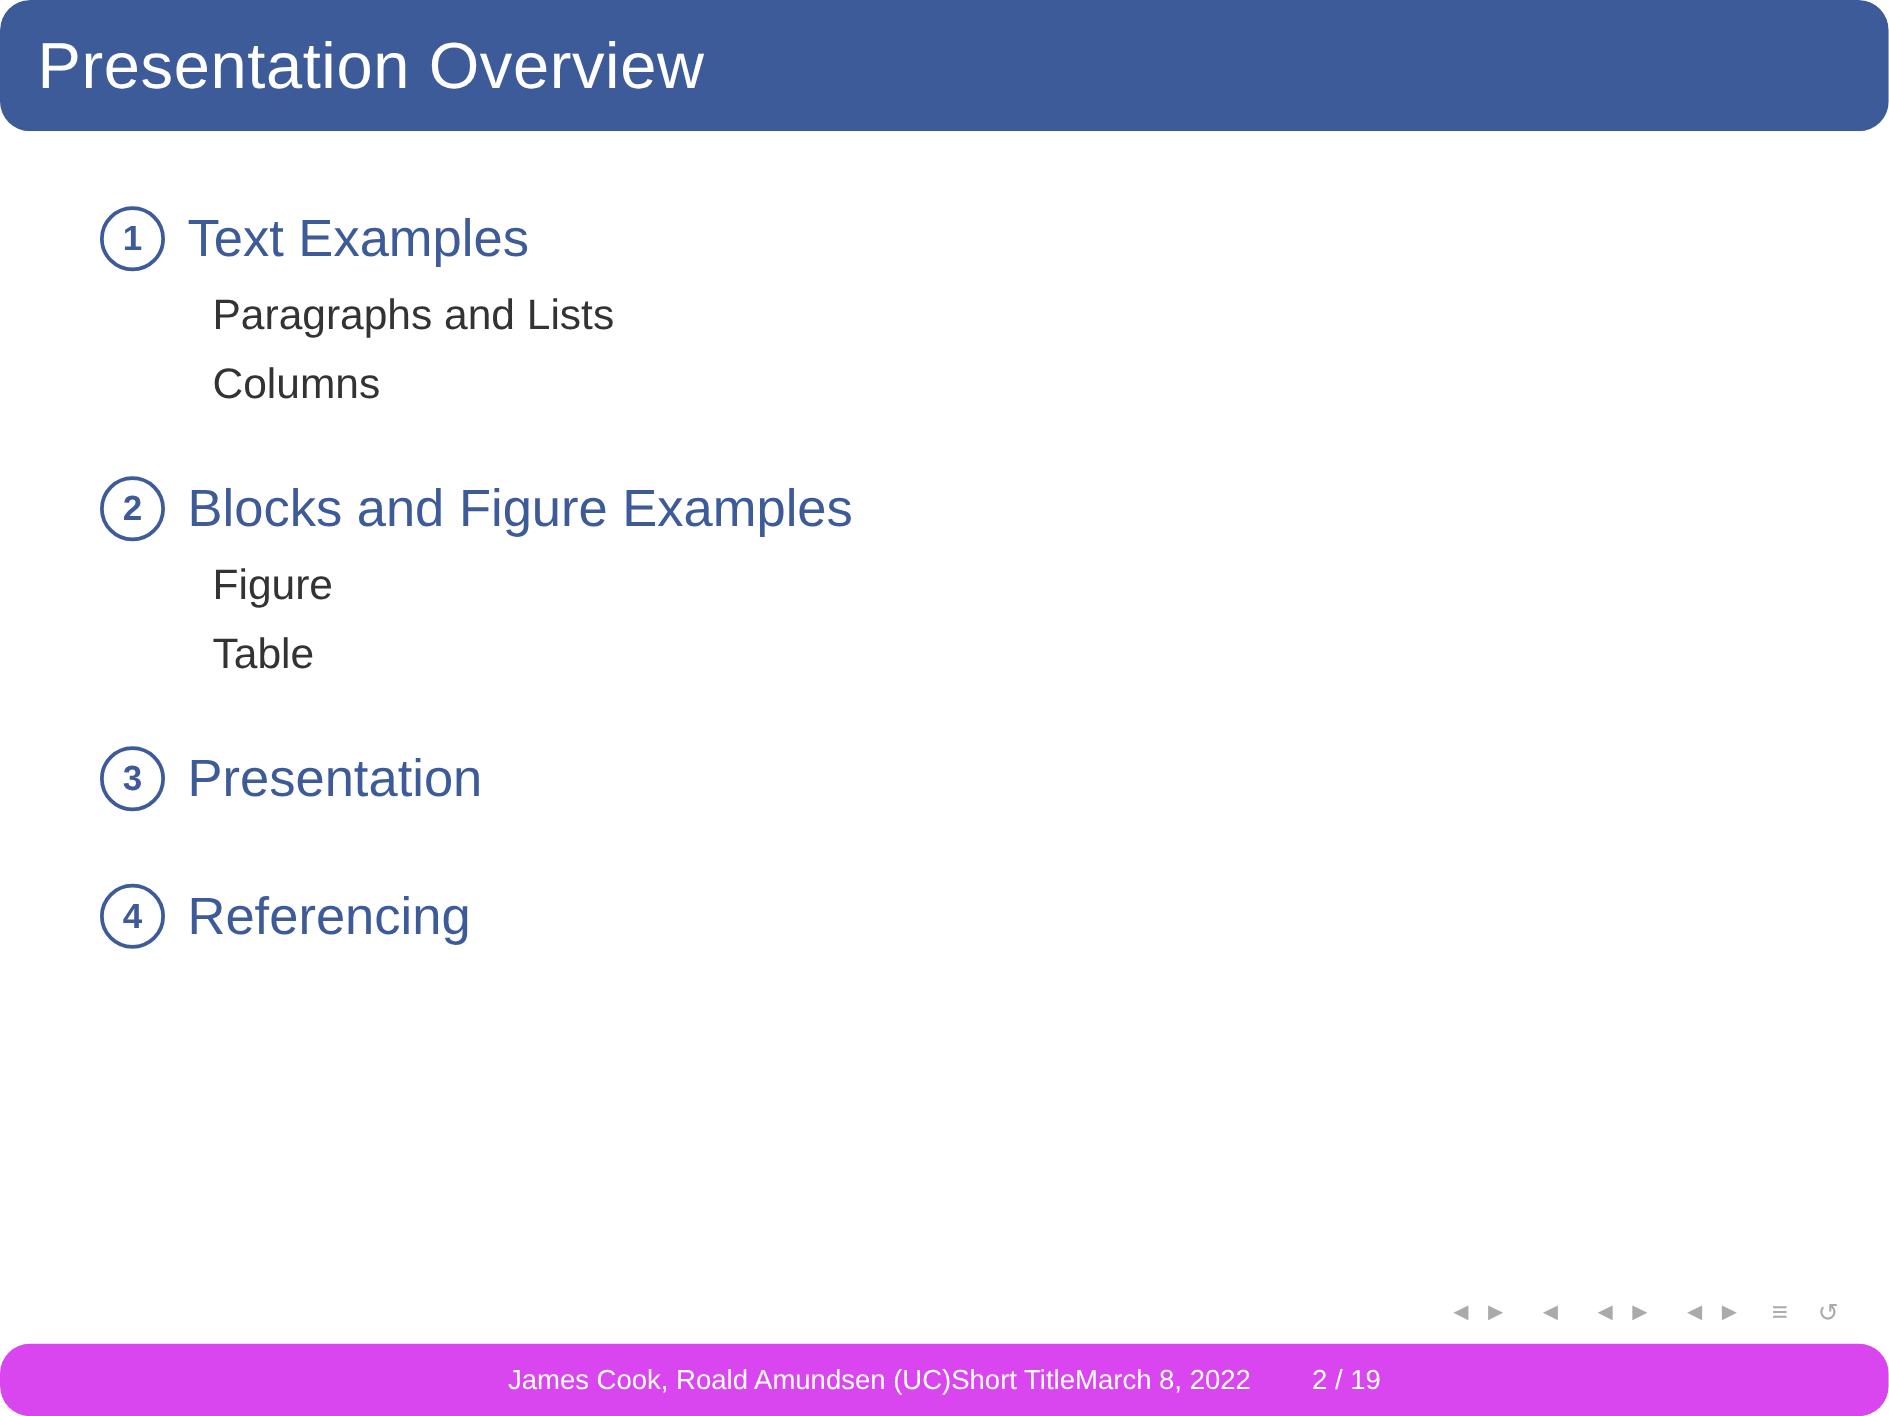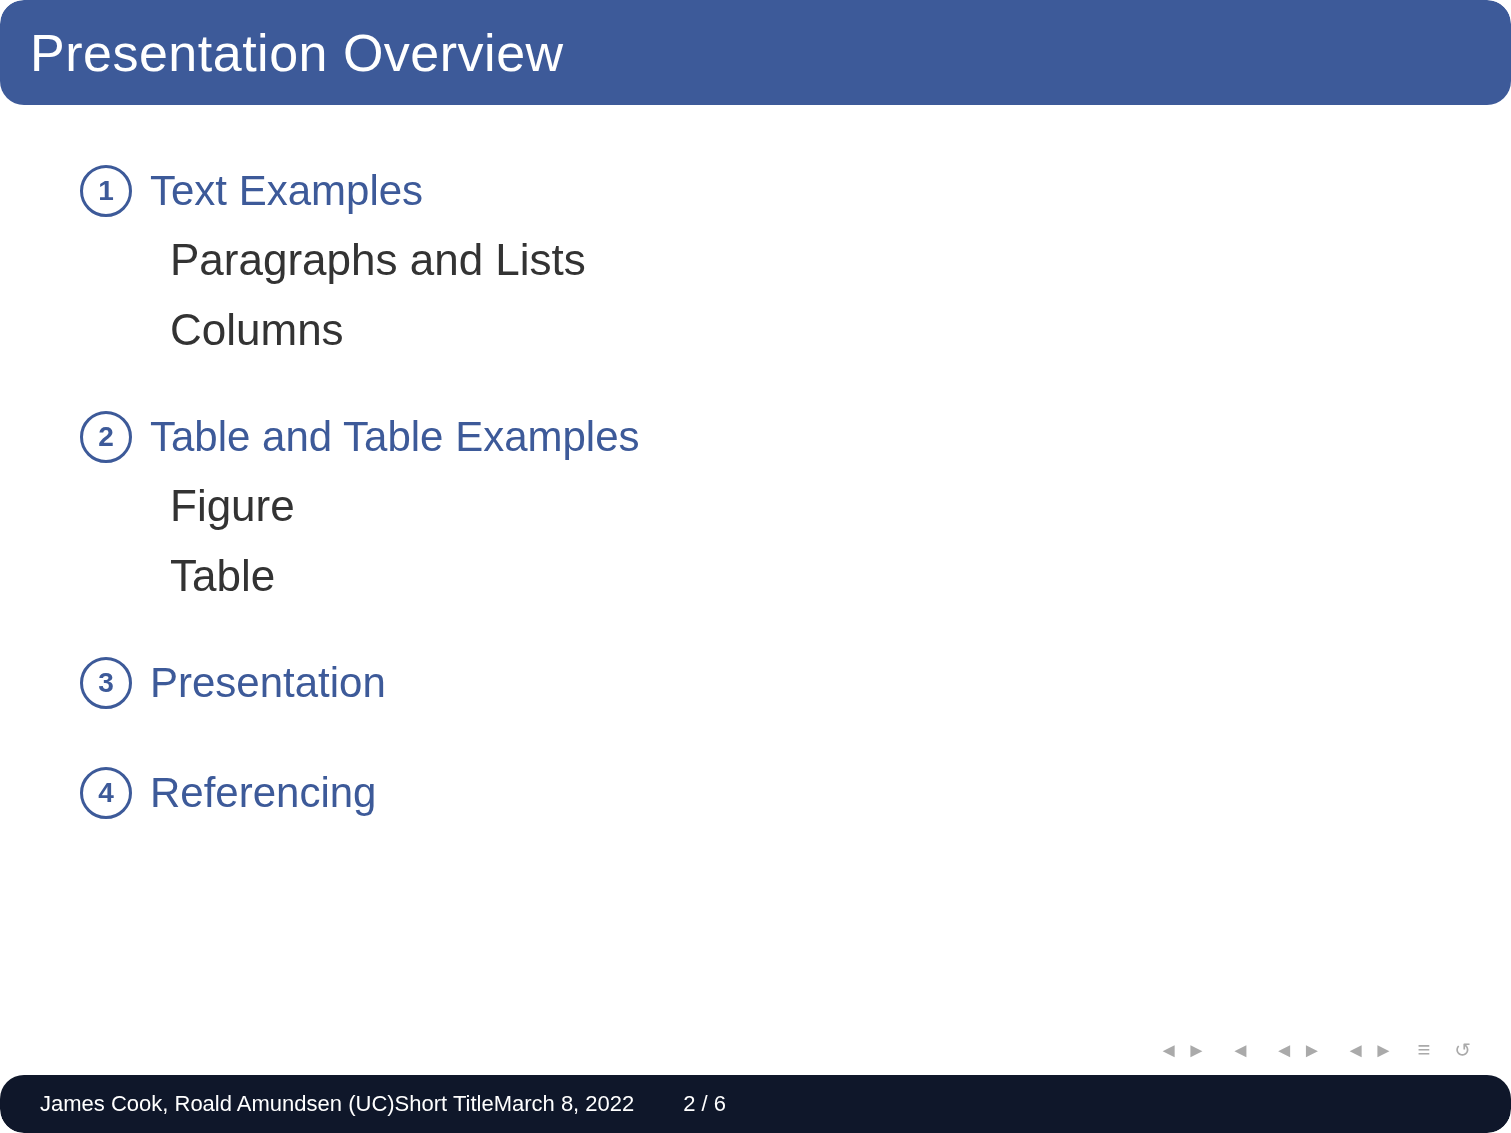--- a/index.html
+++ b/index.html
@@ -84,31 +84,31 @@
 
     .section-subitems {
       padding-left: 90px;
       display: flex;
       flex-direction: column;
       gap: 4px;
     }
 
     .subitem {
       color: #333333;
-      font-size: 44px;
+      font-size: 34px;
       font-weight: 400;
       line-height: 1.5;
     }
 
     .footer-bar {
-      background: #0f172a;
+      background: #d946ef;
       height: 58px;
       display: flex;
       align-items: center;
-      justify-content: flex-start;
+      justify-content: center;
       padding: 0 40px;
       margin-top: 24px;
     }
 
     .footer-left {
       color: #ffffff;
       font-size: 22px;
     }
 
     .footer-center {
@@ -175,21 +175,21 @@
       </div>
       <div class="section-subitems">
         <span class="subitem">Paragraphs and Lists</span>
         <span class="subitem">Columns</span>
       </div>
     </div>
 
     <div class="section-item">
       <div class="section-header">
         <span class="section-number">2</span>
-        <span class="section-title">Table and Table Examples</span>
+        <span class="section-title">Blocks and Figure Examples</span>
       </div>
       <div class="section-subitems">
         <span class="subitem">Figure</span>
         <span class="subitem">Table</span>
       </div>
     </div>
 
     <div class="section-item">
       <div class="section-header">
         <span class="section-number">3</span>
@@ -222,17 +222,17 @@
     <span class="nav-separator"> </span>
     <span class="nav-omega">↺</span>
   </div>
 
   <div class="footer-bar">
     <span class="footer-left">James Cook, Roald Amundsen  (UC)</span>
     <span class="footer-center">Short Title</span>
     <span class="footer-right">
       <span>March 8, 2022</span>
       &nbsp;&nbsp;&nbsp;&nbsp;&nbsp;&nbsp;
-      <span>2 / 6</span>
+      <span>2 / 19</span>
     </span>
   </div>
 
 </div>
 
 </body></html>

